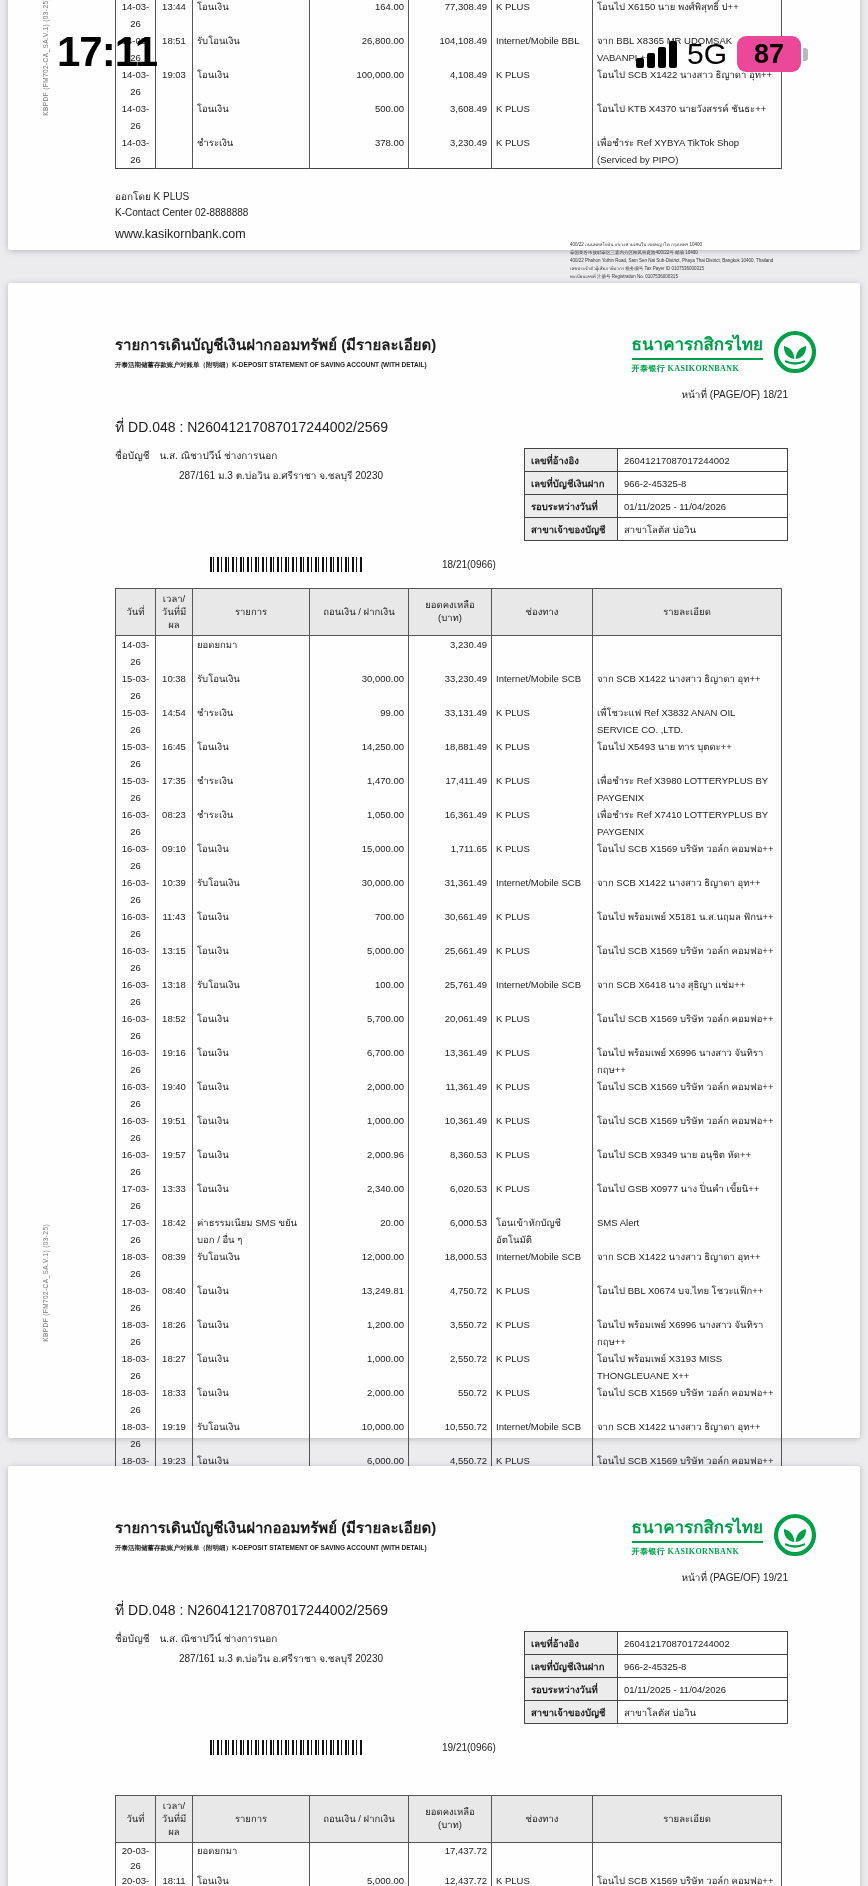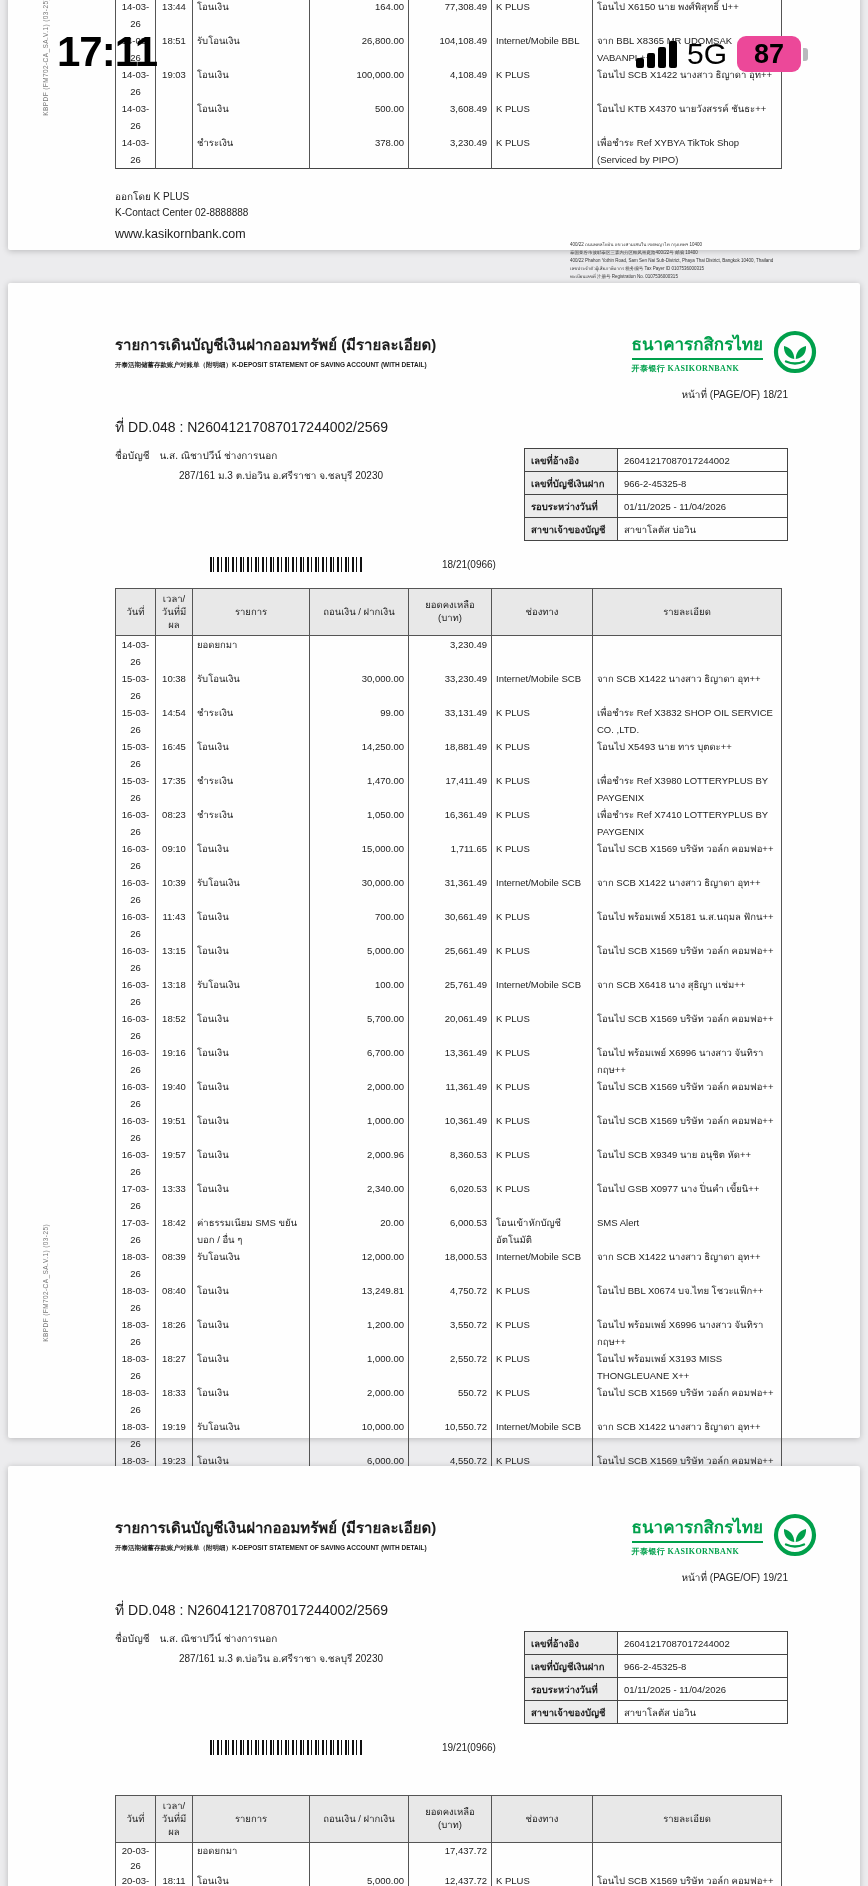--- a/index.html
+++ b/index.html
@@ -263,21 +263,21 @@
               <td class="c-det">จาก SCB X1422 นางสาว ธิญาดา อุท++</td>
             </tr>
 
             <tr>
               <td class="c-date">15-03-26</td>
               <td class="c-time">14:54</td>
               <td class="c-item">ชำระเงิน</td>
               <td class="c-amt">99.00</td>
               <td class="c-bal">33,131.49</td>
               <td class="c-ch">K PLUS</td>
-              <td class="c-det">เพื่อชำระ Ref X3832 SHOP OIL SERVICE CO. ,LTD.</td>
+              <td class="c-det">เพื่โชวะแฟ Ref X3832 ANAN OIL SERVICE CO. ,LTD.</td>
             </tr>
 
             <tr>
               <td class="c-date">15-03-26</td>
               <td class="c-time">16:45</td>
               <td class="c-item">โอนเงิน</td>
               <td class="c-amt">14,250.00</td>
               <td class="c-bal">18,881.49</td>
               <td class="c-ch">K PLUS</td>
               <td class="c-det">โอนไป X5493 นาย ทาร บุตดะ++</td>

